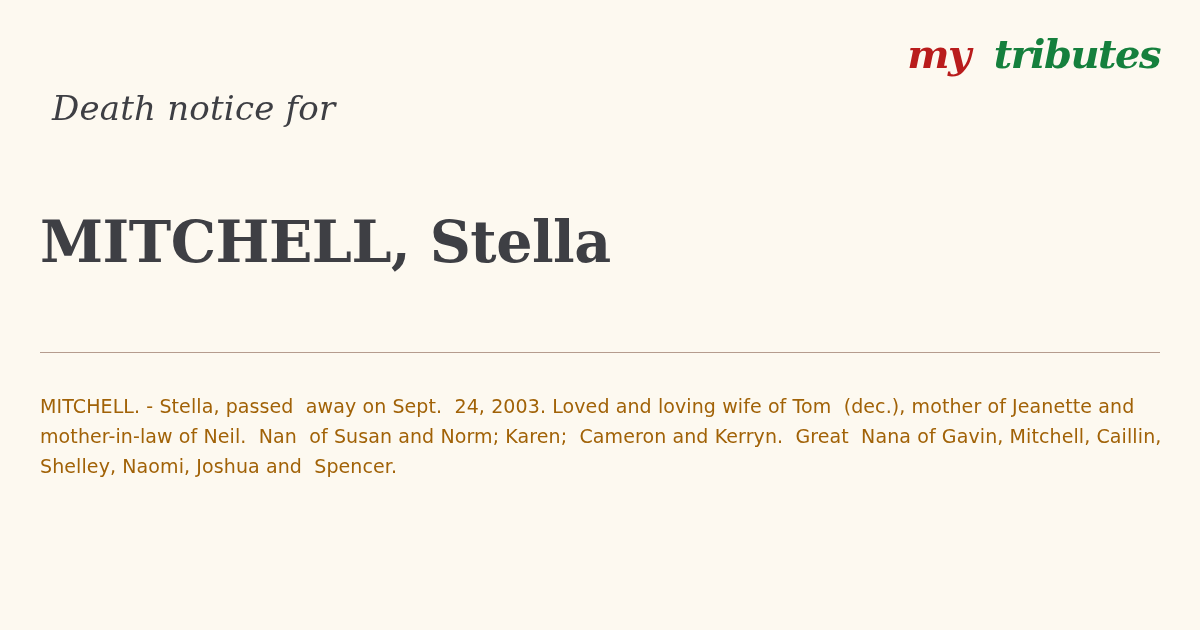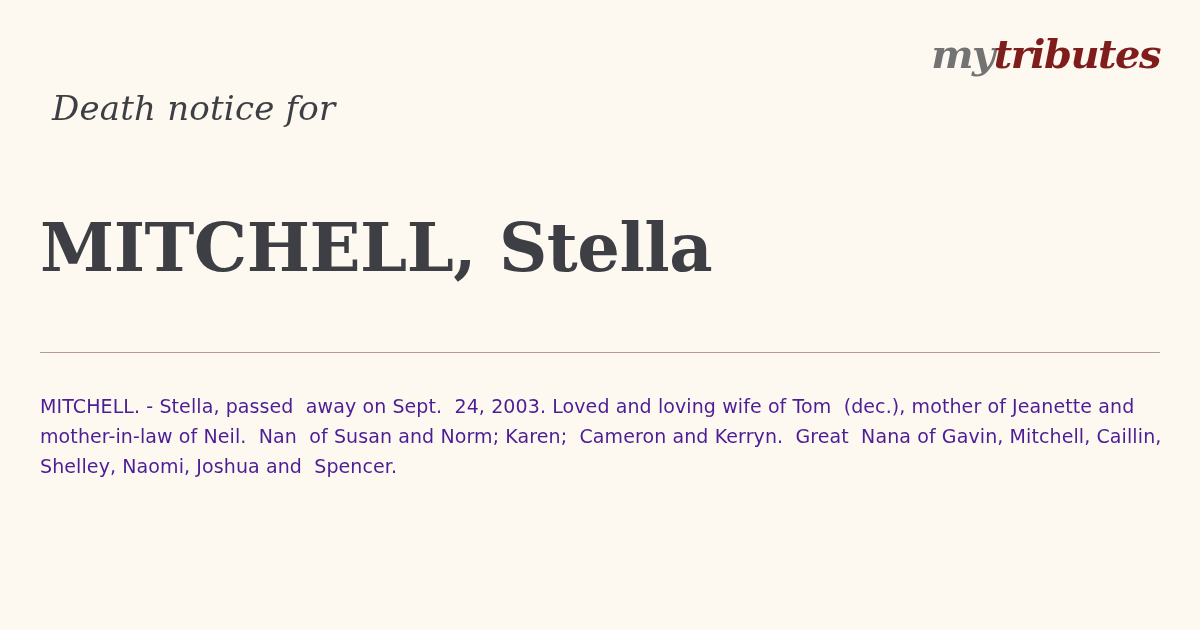--- a/index.html
+++ b/index.html
@@ -36,21 +36,21 @@
     font-size: 34px;
     letter-spacing: 0.2px;
     margin-left: 12px;
   }
   .title {
     position: absolute;
     top: 208px;
     left: 40px;
     font-family: "DejaVu Serif", serif;
     font-weight: 700;
-    font-size: 67px;
+    font-size: 57px;
     letter-spacing: -0.5px;
     white-space: nowrap;
   }
   .divider {
     position: absolute;
     top: 352px;
     left: 40px;
     width: 1120px;
     height: 0;
     border-top: 1px solid;
@@ -66,24 +66,24 @@
     letter-spacing: 0.1px;
     white-space: pre-wrap;
   }
 </style>
 </head>
 <body>
 
 <div class="page" style="background-color: rgb(253, 249, 240);">
 
   <div class="logo">
-    <span style="color: #737373; margin-top: 18px;">my</span><span style="color: #7f1d1d;">tributes</span>
+    <span style="color: #b91c1c; margin-top: 18px;">my</span><span style="color: #15803d; margin-left: 24px;">tributes</span>
   </div>
 
   <div class="eyebrow" style="color: rgb(62, 63, 68);">Death notice for</div>
 
   <h1 class="title" style="color: rgb(62, 63, 68);">MITCHELL, Stella</h1>
 
   <div class="divider" style="border-top-color: rgb(181, 156, 142);"></div>
 
-  <p class="body-text" style="color: #4c1d95;">MITCHELL. - Stella, passed  away on Sept.  24, 2003. Loved and loving wife of Tom  (dec.), mother of Jeanette and mother-in-law of Neil.  Nan  of Susan and Norm; Karen;  Cameron and Kerryn.  Great  Nana of Gavin, Mitchell, Caillin,  Shelley, Naomi, Joshua and  Spencer.</p>
+  <p class="body-text" style="color: #a16207;">MITCHELL. - Stella, passed  away on Sept.  24, 2003. Loved and loving wife of Tom  (dec.), mother of Jeanette and mother-in-law of Neil.  Nan  of Susan and Norm; Karen;  Cameron and Kerryn.  Great  Nana of Gavin, Mitchell, Caillin,  Shelley, Naomi, Joshua and  Spencer.</p>
 
 </div>
 
 </body></html>

